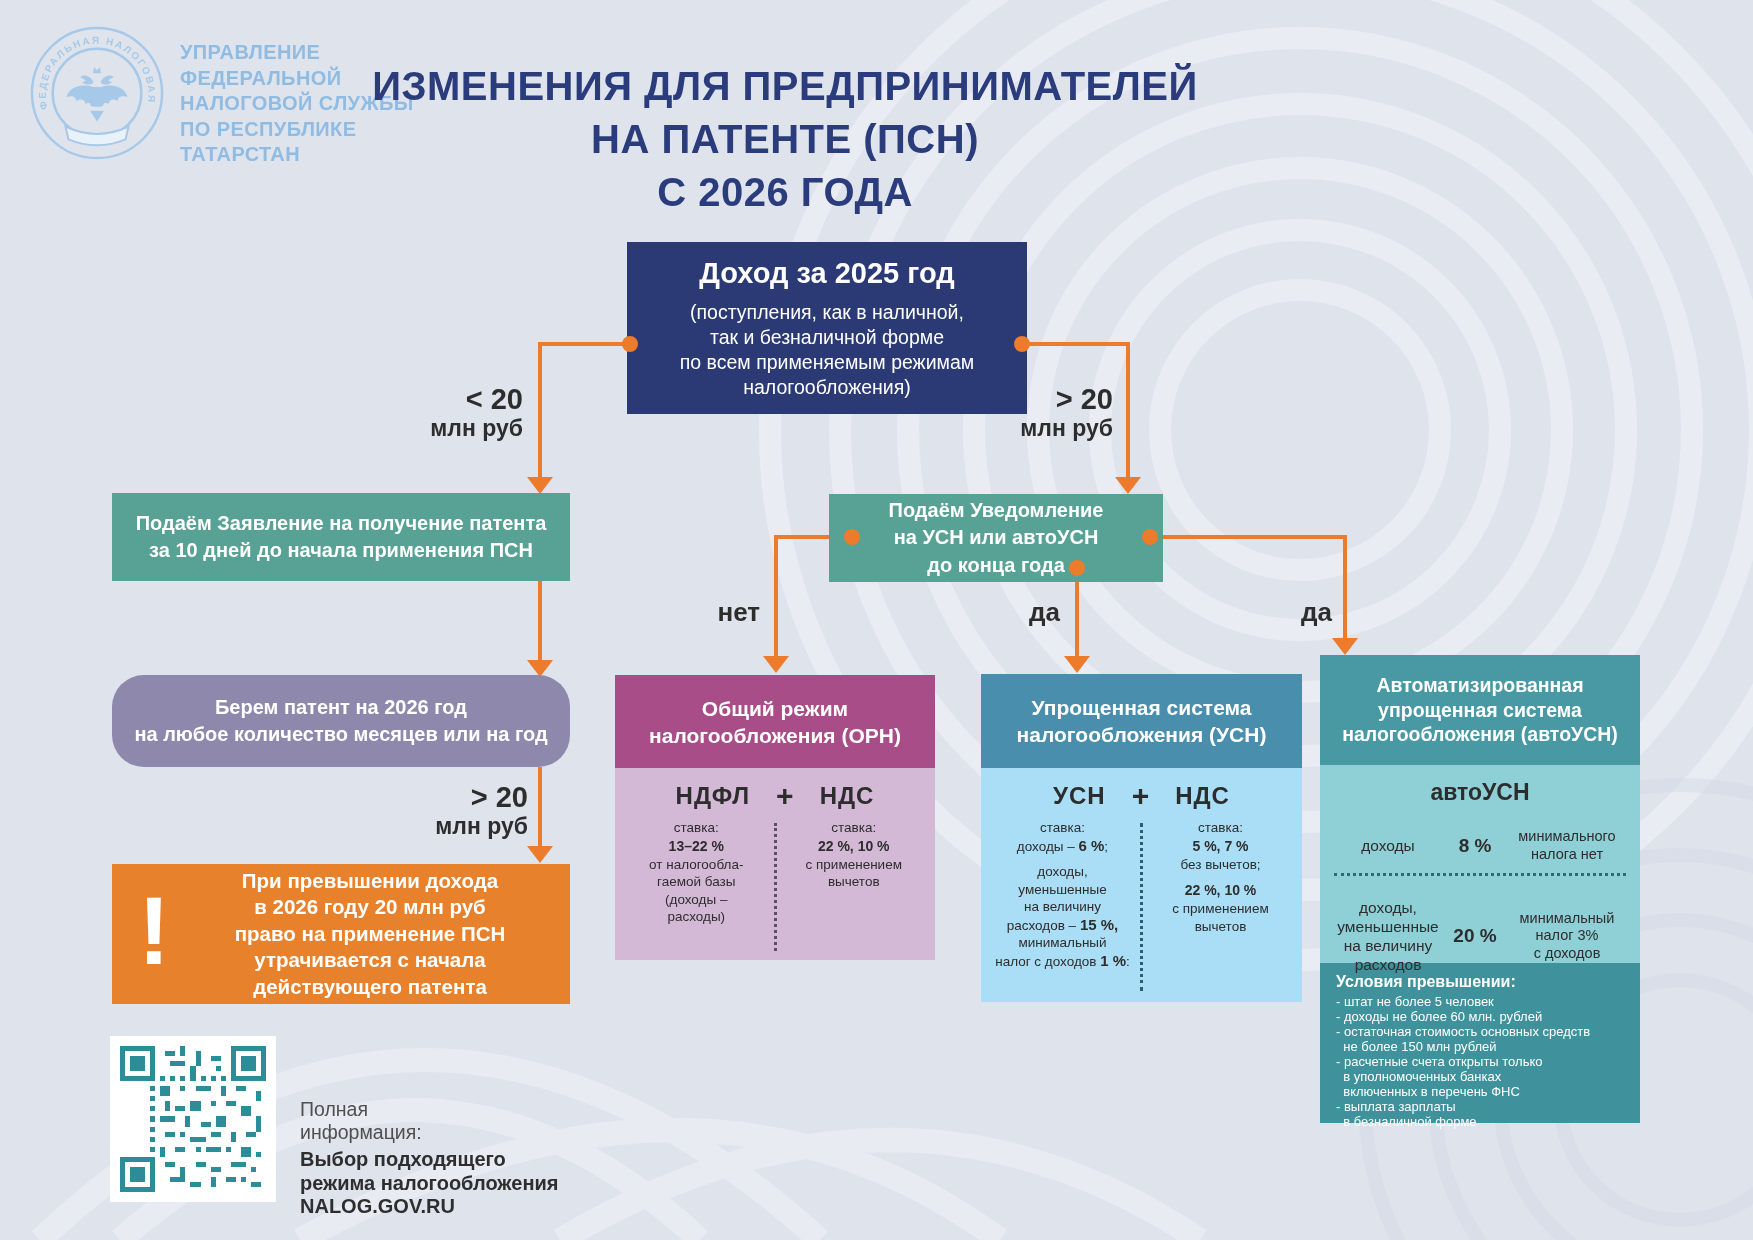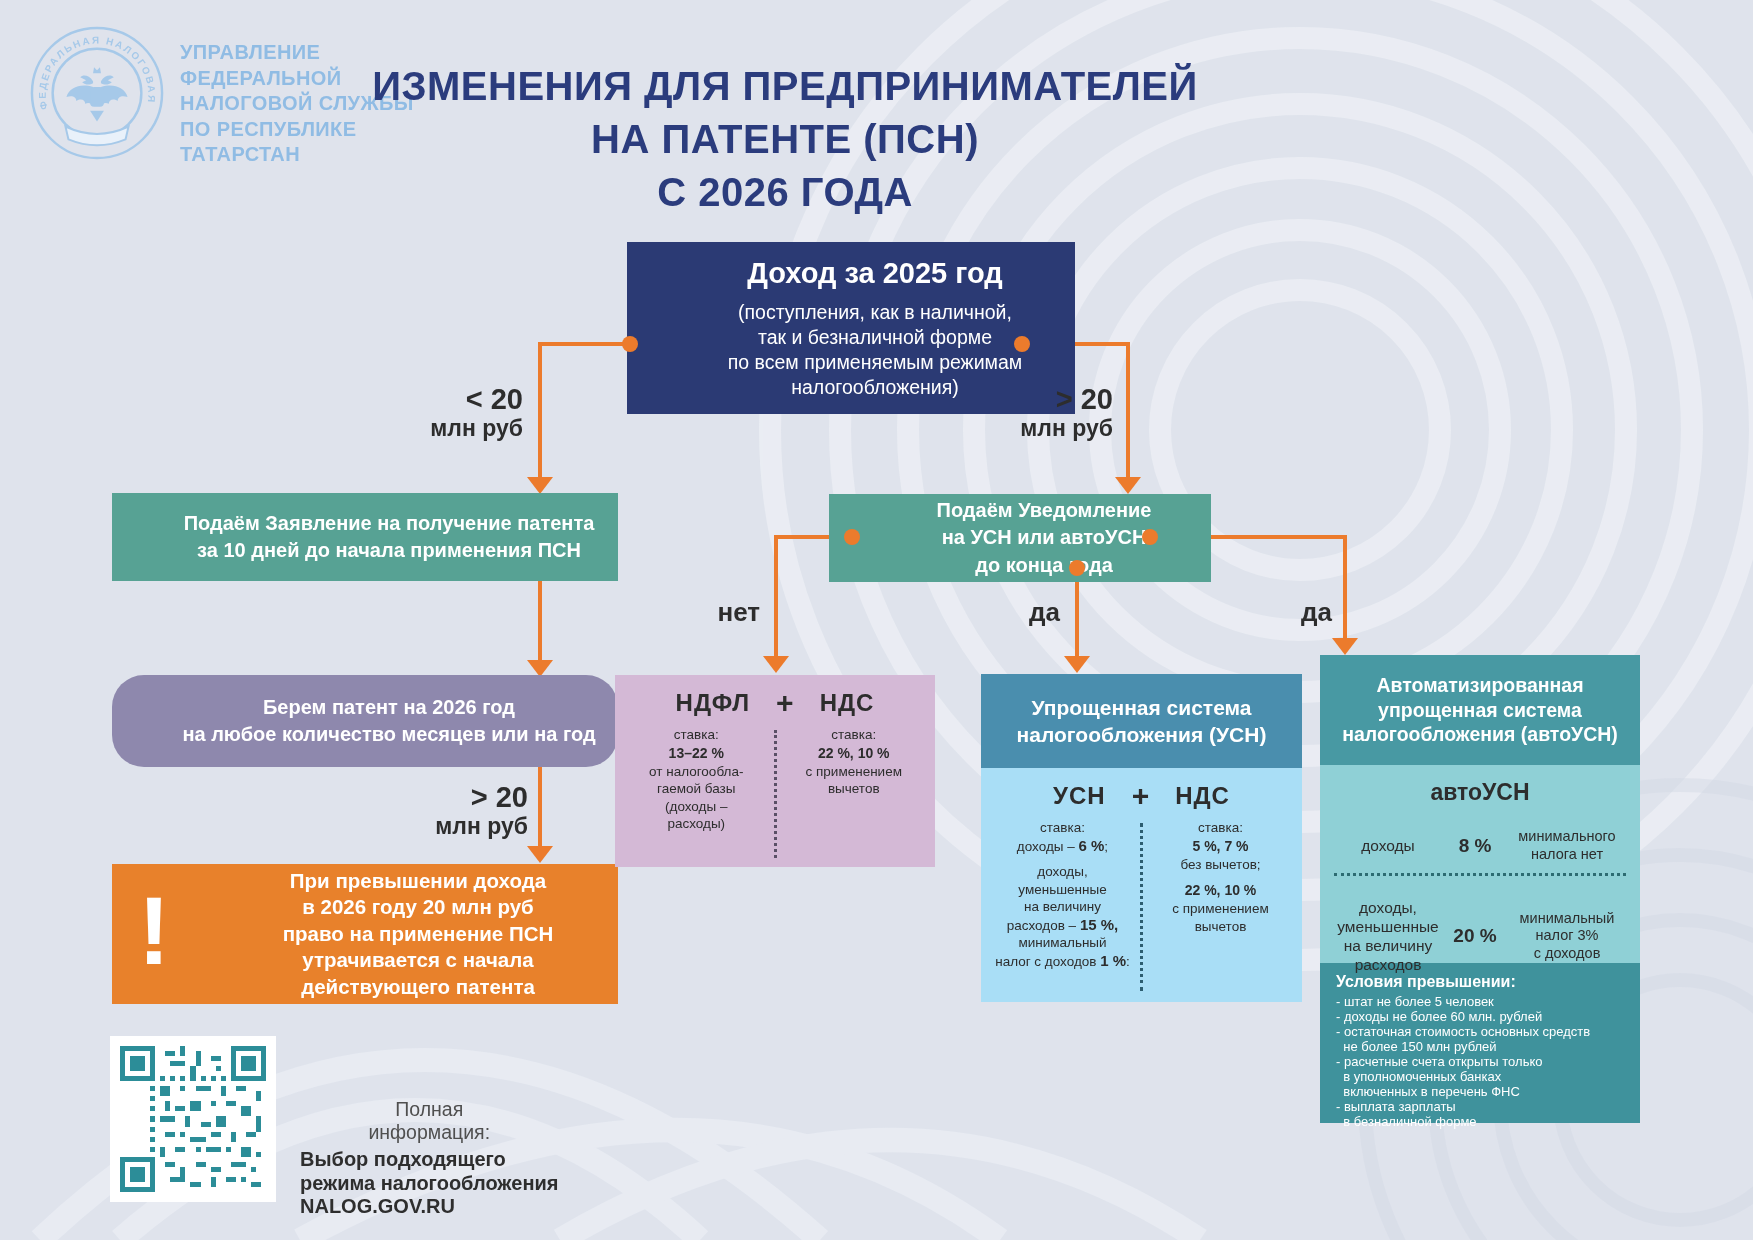--- a/index.html
+++ b/index.html
@@ -13,21 +13,21 @@
   
   #bg-pattern{position:absolute;left:0;top:0;width:1753px;height:1240px;z-index:0;}
   
   #emblem{left:28px;top:24px;width:138px;height:138px;z-index:2;}
   #org-name{left:180px;top:40px;z-index:2;color:#90bce4;font-weight:800;
     font-size:20px;line-height:25.5px;letter-spacing:.4px;}
   #poster-title{left:300px;top:60px;width:970px;text-align:center;z-index:2;
     color:#2b3c7d;font-weight:800;font-size:40px;line-height:53px;letter-spacing:.5px;}
   
   .flow-box{position:absolute;display:flex;align-items:center;justify-content:center;
-    color:#fff;text-align:center;white-space:pre-line;font-weight:700;z-index:2;padding-left:48px;}
+    color:#fff;text-align:center;white-space:pre-line;font-weight:700;z-index:2;}
   #root-box{left:627px;top:242px;width:400px;height:172px;background:#2b3a74;
     flex-direction:column;font-weight:400;}
   #root-box .root-title{font-size:29px;font-weight:800;margin-bottom:10px;}
   #root-box .root-sub{font-size:19.5px;line-height:25px;font-weight:500;white-space:pre-line;}
   #patent-apply-box{left:112px;top:493px;width:458px;height:88px;background:#57a294;
     font-size:20px;line-height:27px;}
   #patent-take-box{left:112px;top:675px;width:458px;height:92px;background:#8e88ad;
     font-size:20px;line-height:27.5px;border-radius:32px;}
   #alert-box{left:112px;top:864px;width:458px;height:140px;background:#e8812b;
     font-size:20.5px;line-height:26.5px;}
@@ -81,21 +81,21 @@
   .ausn-row .nt{flex:1;font-size:14.5px;line-height:17.5px;text-align:center;white-space:pre-line;}
   .dotted-h{border-top:3px dotted #2d6b72;margin:10px 14px 0 14px;}
   #ausn-cond{background:#3f929c;color:#fff;padding:10px 16px 12px 16px;height:138px;}
   #ausn-cond .cond-title{font-size:16px;font-weight:800;margin-bottom:3px;}
   .cond-item{font-size:13px;line-height:15px;white-space:pre;font-weight:500;}
   
   #qr-box{left:110px;top:1036px;width:166px;height:166px;background:#fff;z-index:2;
     display:flex;align-items:center;justify-content:center;}
   #qr-box svg{width:146px;height:146px;}
   #qr-caption{left:300px;top:1098px;z-index:2;}
-  #qr-caption .reg{font-size:19.5px;line-height:23px;color:#4f4f4f;white-space:pre-line;text-align:center;}
+  #qr-caption .reg{font-size:19.5px;line-height:23px;color:#4f4f4f;white-space:pre-line;}
   #qr-caption .bold{font-size:20px;line-height:23.5px;color:#2e2e2e;font-weight:800;
     white-space:pre-line;margin-top:4px;}
 </style>
 </head>
 <body>
 
 <div id="canvas">
 
   <svg id="bg-pattern" viewBox="0 0 1753 1240">
     <g fill="none" stroke="#f3f5f9" stroke-width="22" opacity="0.55">
@@ -222,20 +222,22 @@
   <div class="arrow-down" style="left:1064px;top:656px;"></div>
   <div class="decision" style="left:980px;top:597px;width:80px;">да</div>
 
   <div class="dot" style="left:1142px;top:529px;"></div>
   <div class="h-line" style="left:1150px;top:535px;width:197px;"></div>
   <div class="v-line" style="left:1343px;top:535px;height:105px;"></div>
   <div class="arrow-down" style="left:1332px;top:638px;"></div>
   <div class="decision" style="left:1252px;top:597px;width:80px;">да</div>
 
   <div id="orn-card" class="card">
+    <div class="card-header">Общий режим
+налогообложения (ОРН)</div>
     <div class="card-body">
       <div class="formula">
         <span class="tax">НДФЛ</span>
         <span class="plus">+</span>
         <span class="tax">НДС</span>
       </div>
       <div class="cols">
         <div class="col">
           <div>ставка:</div>
           <div class="rate">13–22 %</div>

